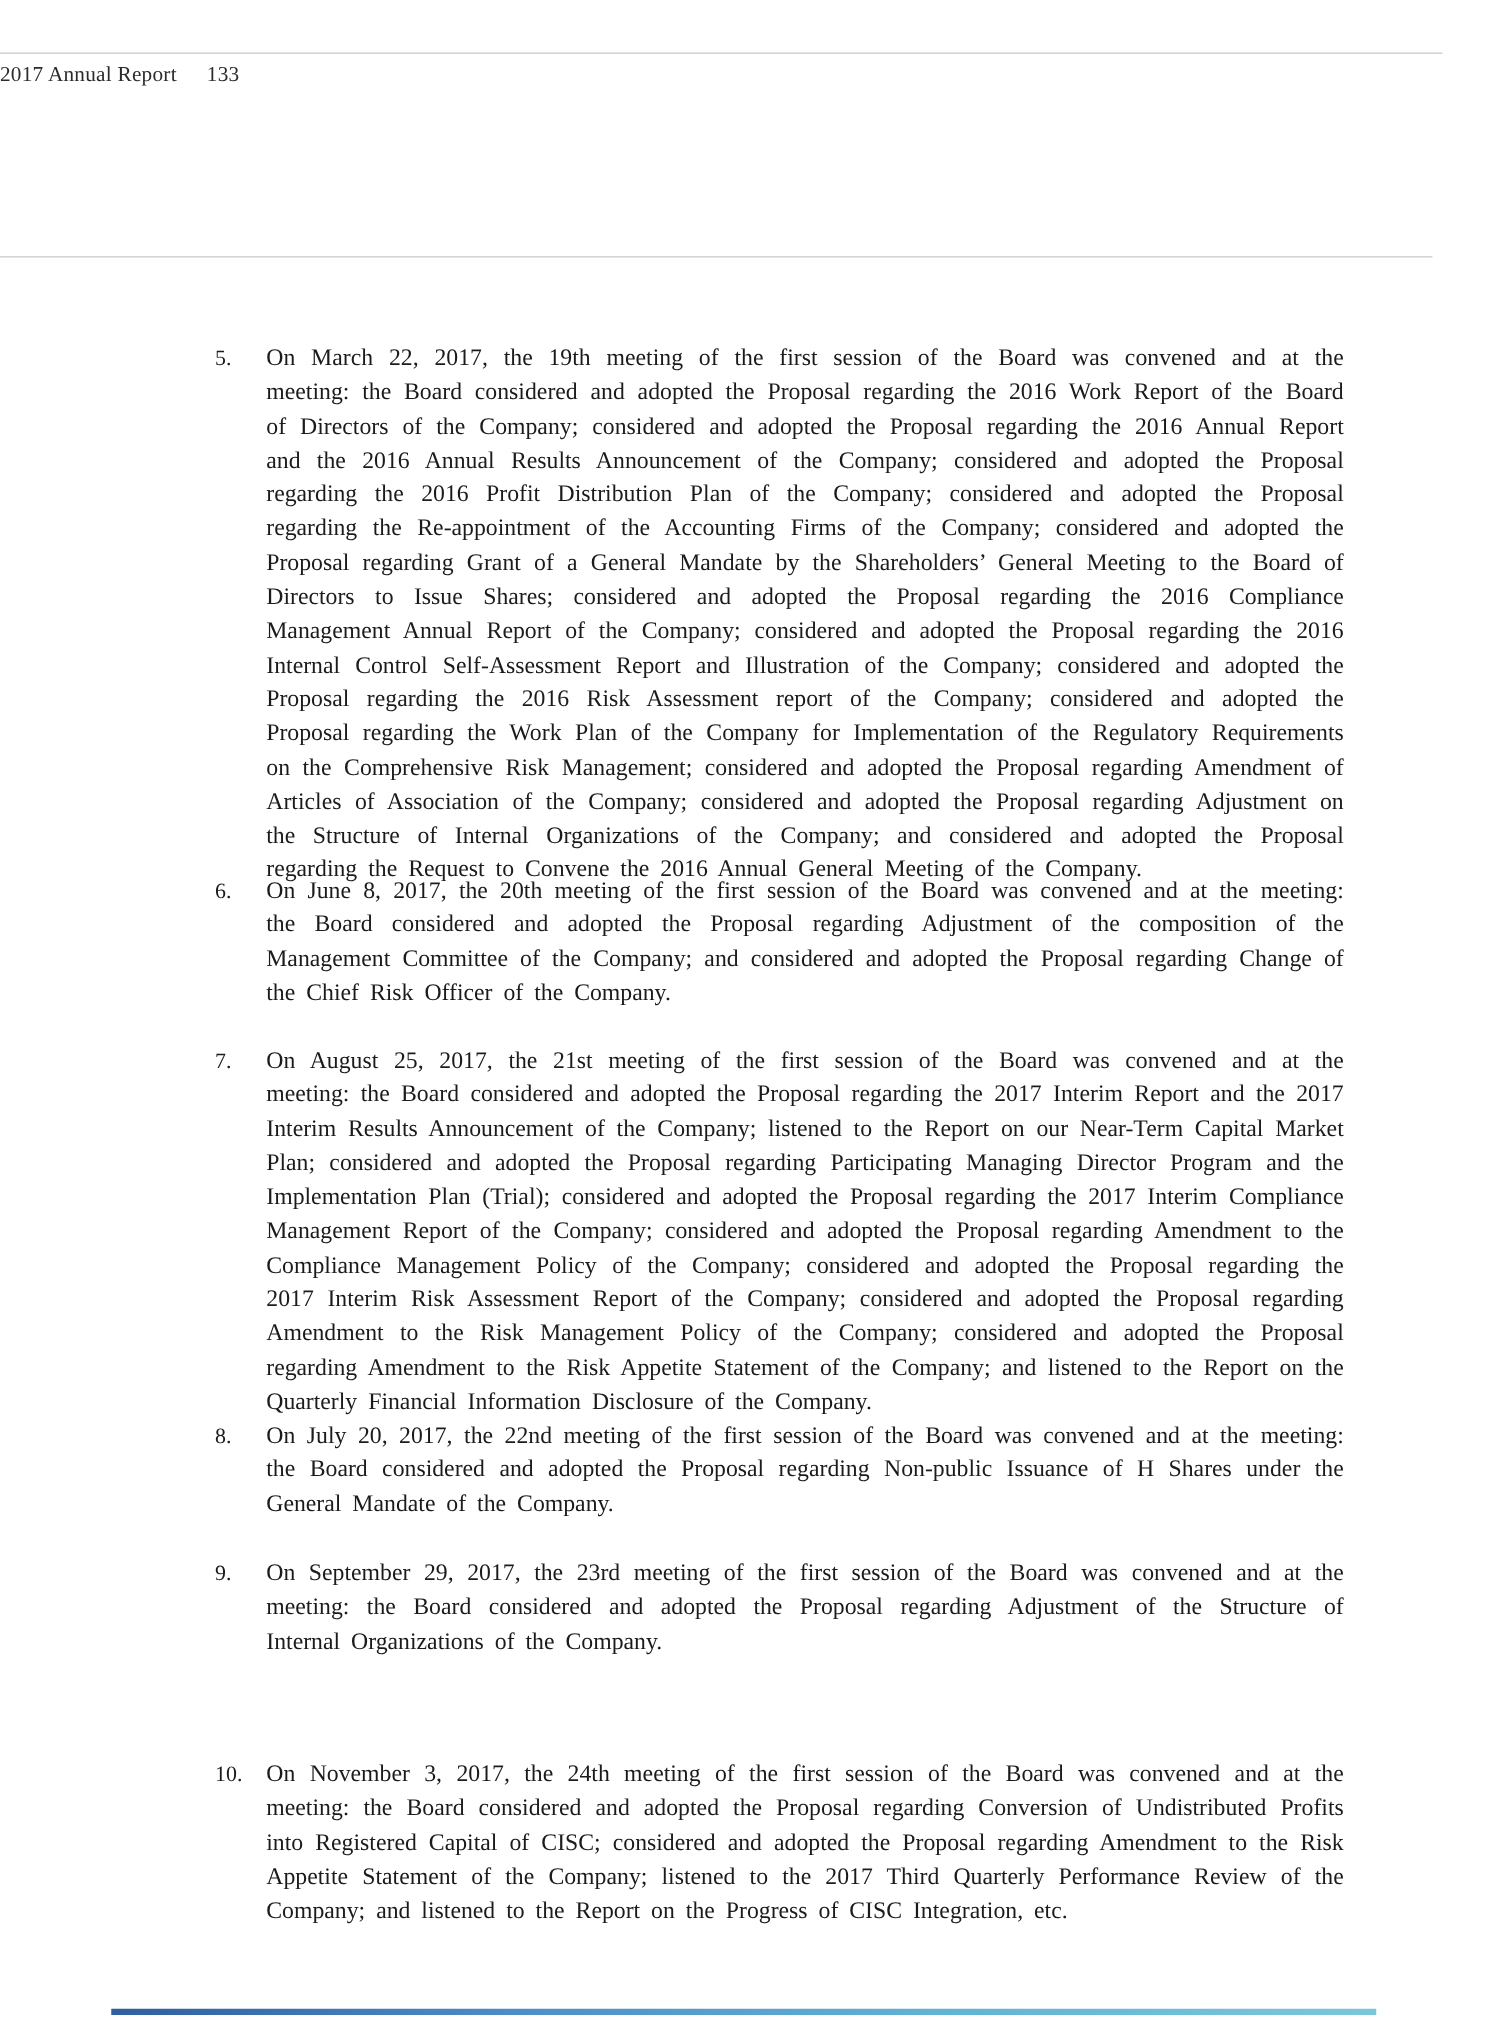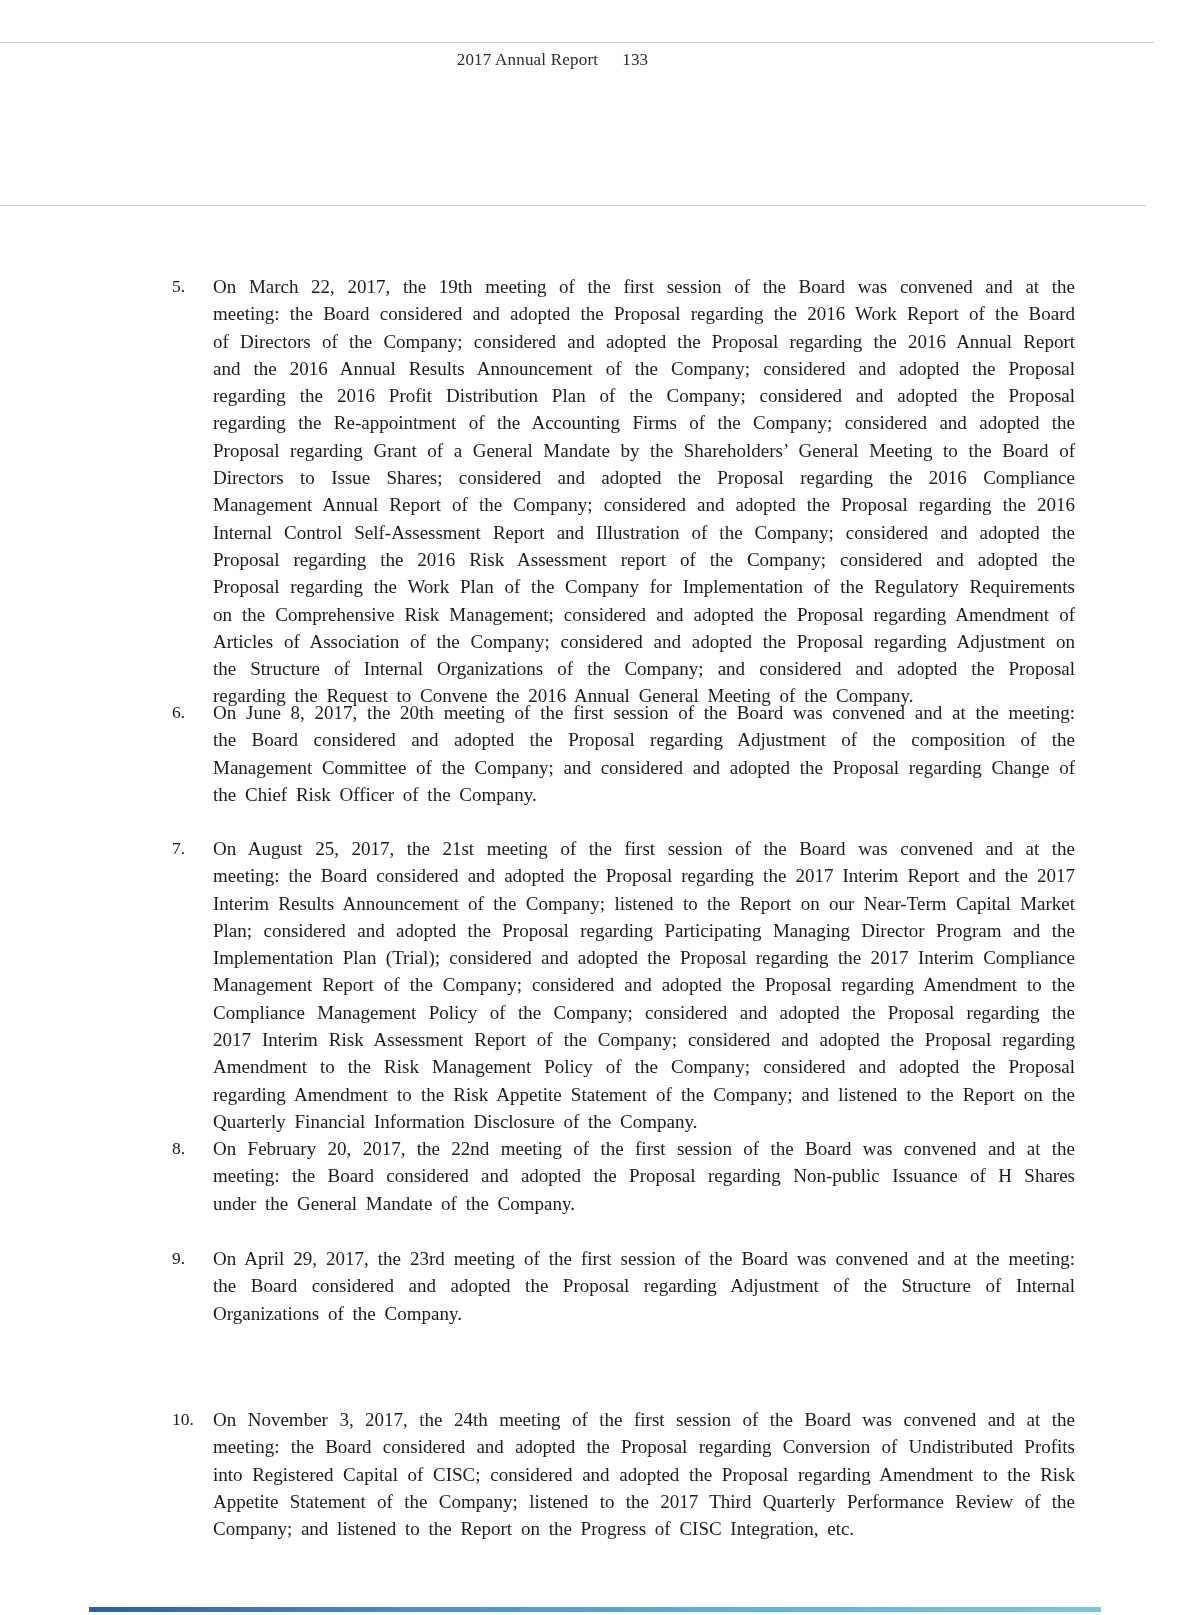--- a/index.html
+++ b/index.html
@@ -21,21 +21,21 @@
     height: 1px;
     background: #c9c9c9;
   }
   .rule-top   { top: 42px;  width: 1154px; }
   .rule-lower { top: 205px; width: 1146px; }
   .page-header {
     position: absolute;
     top: 50px;
     left: 0;
     width: 1105px;
-    text-align: center;
+    text-align: left;
     font-size: 17px;
     color: #2b2b2b;
     letter-spacing: 0.2px;
     white-space: nowrap;
   }
   .page-header .pagenum {
     display: inline-block;
     margin-left: 24px;
   }
   .content {
@@ -107,26 +107,26 @@
       <span class="body">On June 8, 2017, the 20th meeting of the first session of the Board was convened and at the meeting: the Board considered and adopted the Proposal regarding Adjustment of the composition of the Management Committee of the Company; and considered and adopted the Proposal regarding Change of the Chief Risk Officer of the Company.</span>
     </div>
 
     <div class="item item-7">
       <span class="num">7.</span>
       <span class="body">On August 25, 2017, the 21st meeting of the first session of the Board was convened and at the meeting: the Board considered and adopted the Proposal regarding the 2017 Interim Report and the 2017 Interim Results Announcement of the Company; listened to the Report on our Near-Term Capital Market Plan; considered and adopted the Proposal regarding Participating Managing Director Program and the Implementation Plan (Trial); considered and adopted the Proposal regarding the 2017 Interim Compliance Management Report of the Company; considered and adopted the Proposal regarding Amendment to the Compliance Management Policy of the Company; considered and adopted the Proposal regarding the 2017 Interim Risk Assessment Report of the Company; considered and adopted the Proposal regarding Amendment to the Risk Management Policy of the Company; considered and adopted the Proposal regarding Amendment to the Risk Appetite Statement of the Company; and listened to the Report on the Quarterly Financial Information Disclosure of the Company.</span>
     </div>
 
     <div class="item item-8">
       <span class="num">8.</span>
-      <span class="body">On February 20, 2017, the 22nd meeting of the first session of the Board was convened and at the meeting: the Board considered and adopted the Proposal regarding Non-public Issuance of H Shares under the General Mandate of the Company.</span>
+      <span class="body">On July 20, 2017, the 22nd meeting of the first session of the Board was convened and at the meeting: the Board considered and adopted the Proposal regarding Non-public Issuance of H Shares under the General Mandate of the Company.</span>
     </div>
 
     <div class="item item-9">
       <span class="num">9.</span>
-      <span class="body">On April 29, 2017, the 23rd meeting of the first session of the Board was convened and at the meeting: the Board considered and adopted the Proposal regarding Adjustment of the Structure of Internal Organizations of the Company.</span>
+      <span class="body">On September 29, 2017, the 23rd meeting of the first session of the Board was convened and at the meeting: the Board considered and adopted the Proposal regarding Adjustment of the Structure of Internal Organizations of the Company.</span>
     </div>
 
     <div class="item item-10">
       <span class="num">10.</span>
       <span class="body">On November 3, 2017, the 24th meeting of the first session of the Board was convened and at the meeting: the Board considered and adopted the Proposal regarding Conversion of Undistributed Profits into Registered Capital of CISC; considered and adopted the Proposal regarding Amendment to the Risk Appetite Statement of the Company; listened to the 2017 Third Quarterly Performance Review of the Company; and listened to the Report on the Progress of CISC Integration, etc.</span>
     </div>
 
   </div>
 
   <div class="footer-accent"></div>

